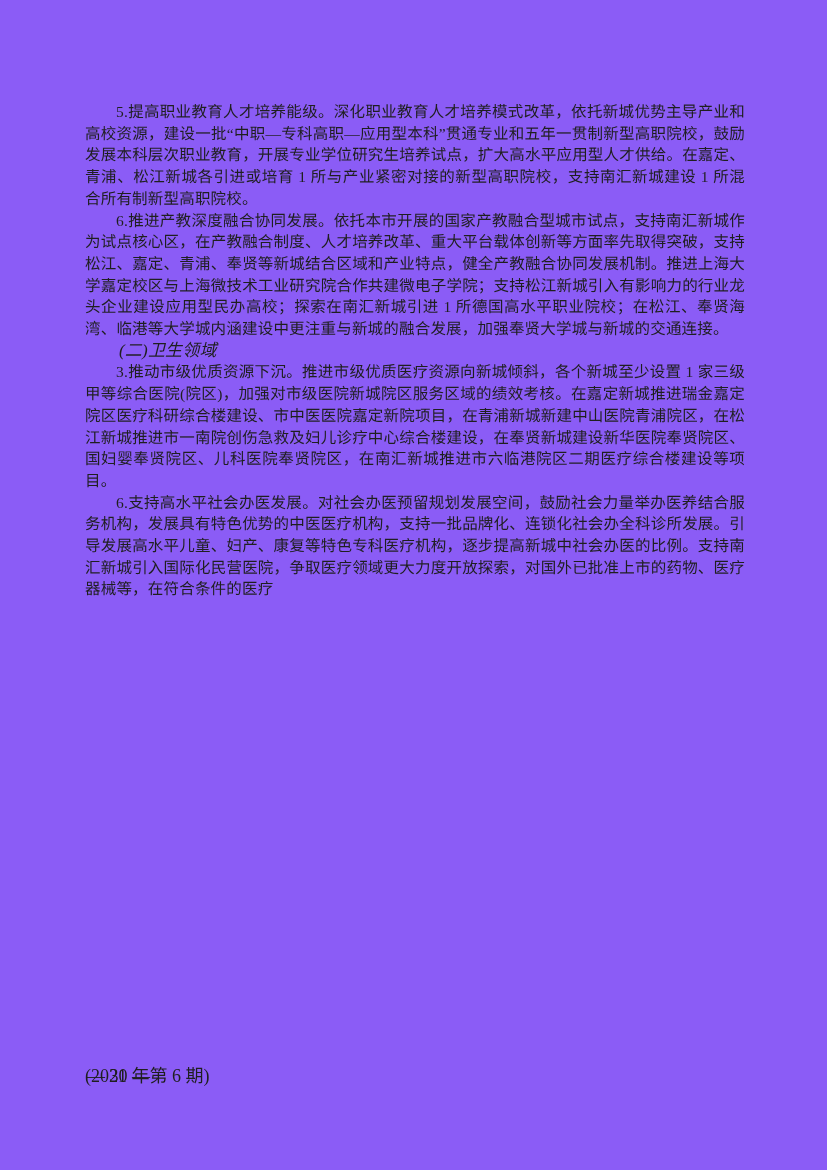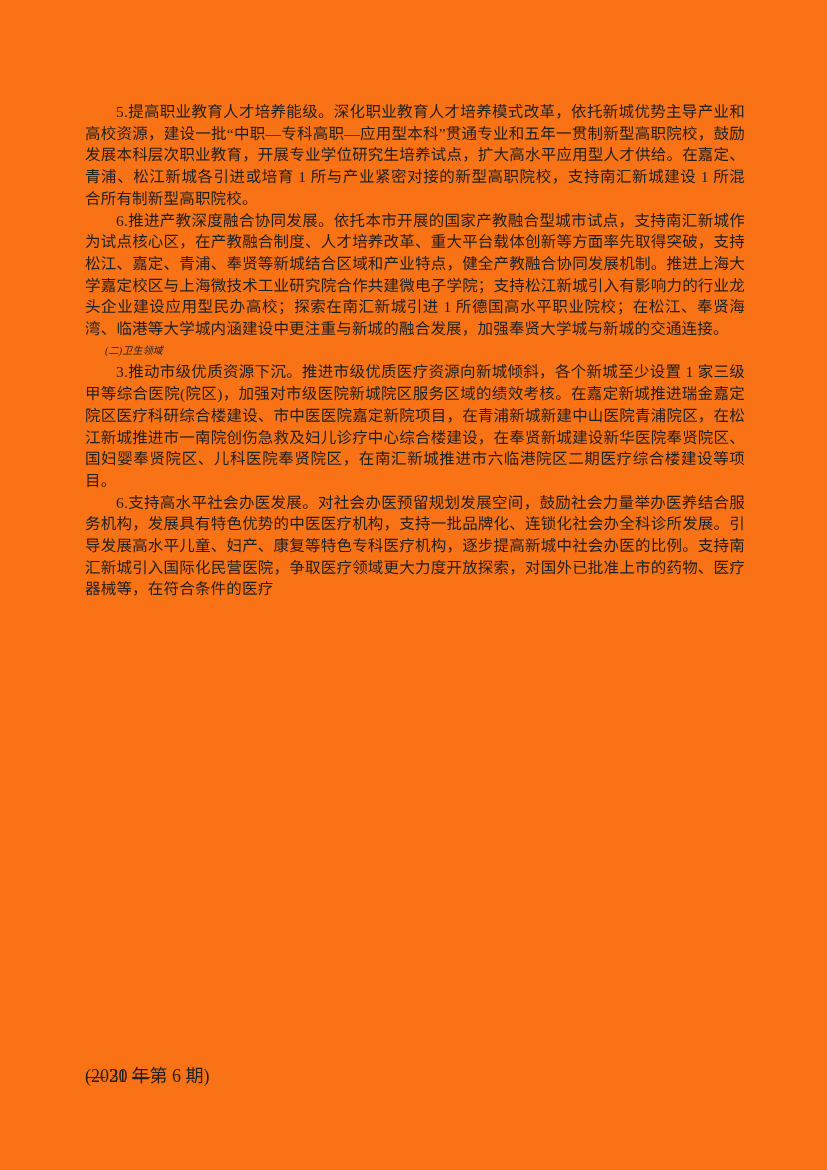--- a/index.html
+++ b/index.html
@@ -4,21 +4,21 @@
 <style>
   html, body {
     margin: 0;
     padding: 0;
     background: #ffffff;
   }
   .page {
     position: relative;
     width: 827px;
     height: 1170px;
-    background: #f97316;
+    background: #8b5cf6;
     overflow: hidden;
     font-family: "Liberation Serif", "DejaVu Serif", serif;
     color: #1f1f1f;
   }
   .content {
     position: absolute;
     left: 85px;
     top: 101px;
     width: 660px;
     font-size: 15.5px;
@@ -27,21 +27,21 @@
     text-justify: inter-character;
     letter-spacing: 0.2px;
   }
   .content p {
     margin: 0;
     text-indent: 2em;
   }
   .section-heading {
     margin: 0;
     text-indent: 2em;
-    font-size: 10px;
+    font-size: 17px;
     line-height: 21.7px;
     font-weight: 400;
     font-style: italic; 
   }
   .footer {
     position: absolute;
     left: 85px;
     top: 1064px;
     width: 660px;
     height: 24px;

